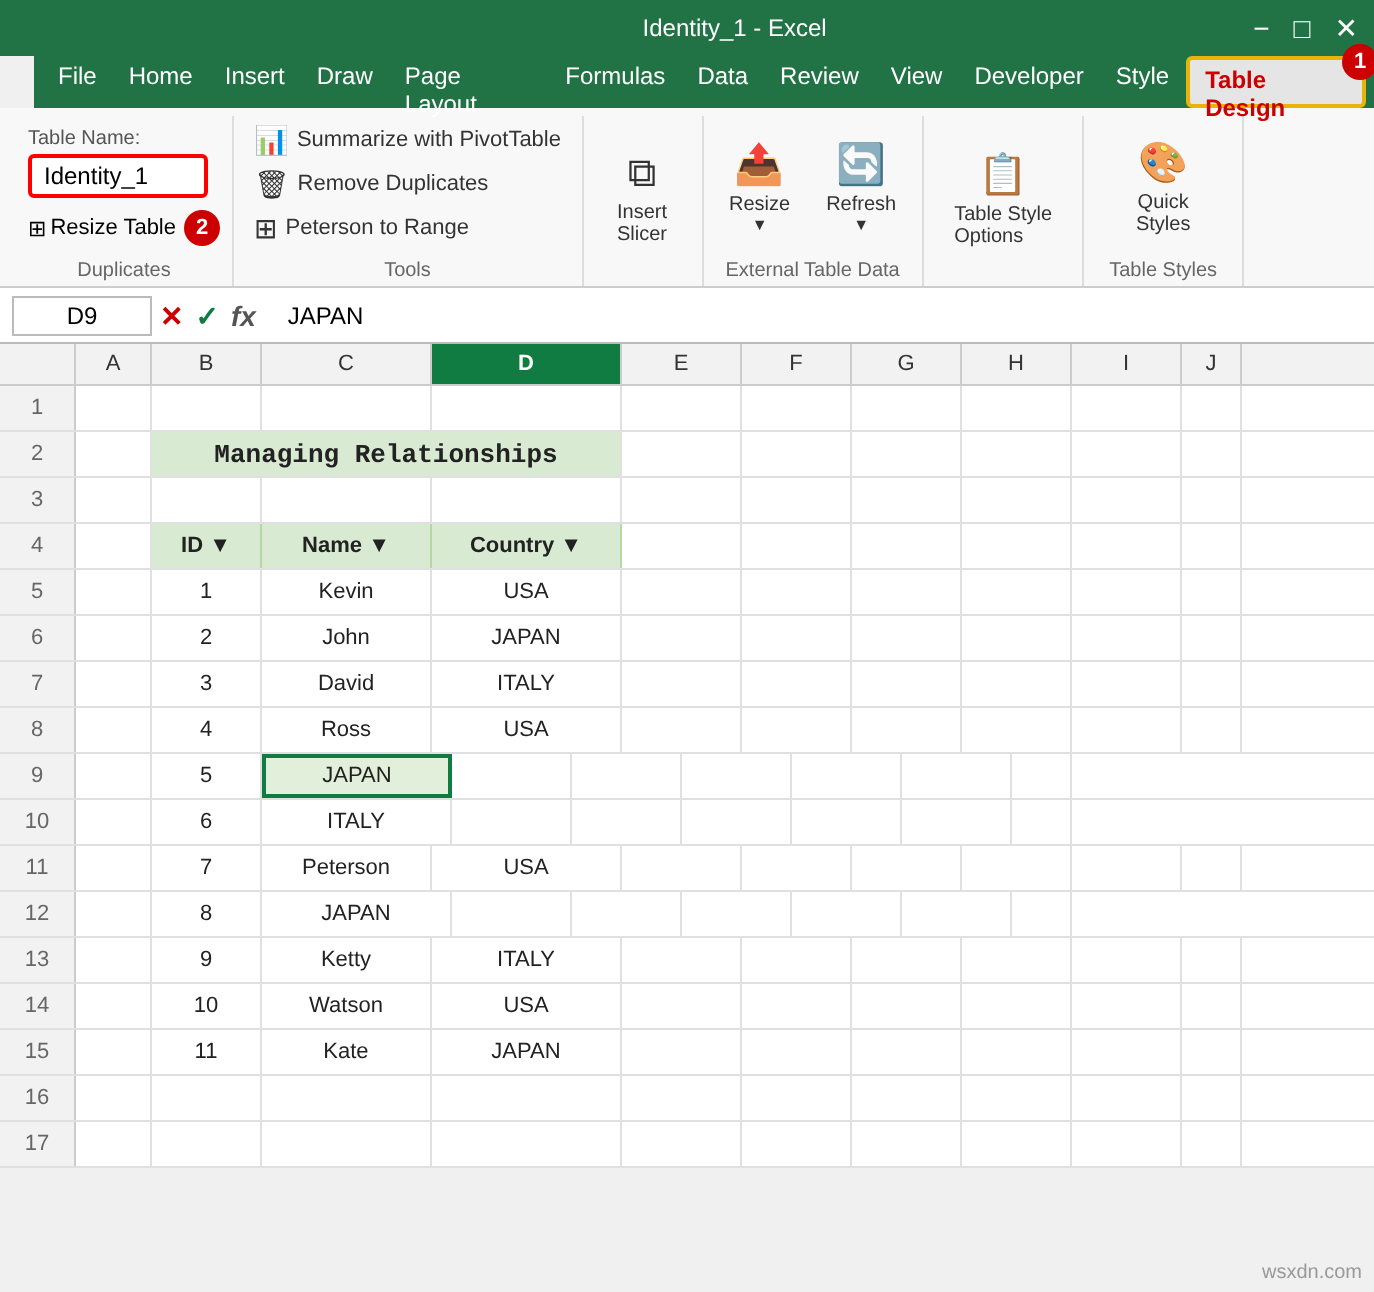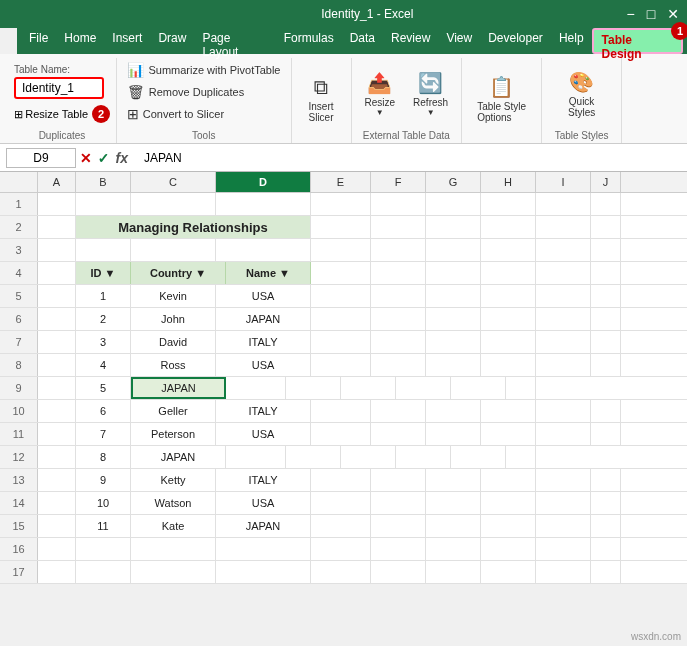--- a/index.html
+++ b/index.html
@@ -26,24 +26,24 @@
       margin-left: 17px;
     }
     .menu-item {
       color: white;
       padding: 3px 8px;
       font-size: 12px;
       cursor: pointer;
       border-radius: 2px;
     }
     .menu-item.table-design {
-      background: #86efac;
+      background: #e5e5e5;
       color: #c00;
       font-weight: bold;
-      border: 2px solid #f9a8d4;
+      border: 2px solid #eab308;
       border-radius: 3px;
       position: relative;
     }
 
     
     .ribbon {
       background: #f8f8f8;
       border-bottom: 1px solid #ccc;
       display: flex;
       align-items: stretch;
@@ -245,21 +245,21 @@
   <span class="menu-item">File</span>
   <span class="menu-item">Home</span>
   <span class="menu-item">Insert</span>
   <span class="menu-item">Draw</span>
   <span class="menu-item">Page Layout</span>
   <span class="menu-item">Formulas</span>
   <span class="menu-item">Data</span>
   <span class="menu-item">Review</span>
   <span class="menu-item">View</span>
   <span class="menu-item">Developer</span>
-  <span class="menu-item">Help</span>
+  <span class="menu-item">Style</span>
   <span class="menu-item table-design" style="position:relative;">
     <span>Table Design</span>
     <span class="circle-badge badge-1">1</span>
   </span>
 </div>
 
 <div class="ribbon">
 
   <div class="group-wrap">
     <div class="group-top">
@@ -281,21 +281,21 @@
       <div class="ribbon-btn-small">
         <span style="font-size:14px;">📊</span>
         <span>Summarize with PivotTable</span>
       </div>
       <div class="ribbon-btn-small">
         <span style="font-size:14px;">🗑</span>
         <span>Remove Duplicates</span>
       </div>
       <div class="ribbon-btn-small">
         <span style="font-size:14px;">⊞</span>
-        <span>Convert to Slicer</span>
+        <span>Peterson to Range</span>
       </div>
     </div>
     <div class="group-label">Tools</div>
   </div>
 
   <div class="group-wrap" style="min-width:60px;">
     <div class="group-top" style="justify-content:center;">
       <div class="ribbon-btn">
         <span class="ribbon-btn-icon">⧉</span>
         <span style="font-size:10px;white-space:pre-line;text-align:center;">Insert
@@ -382,21 +382,21 @@
         <div class="sheet-cell" style="width: 60px; min-width: 60px;"></div>
         <div class="sheet-cell" style="width: 55px; min-width: 55px;"></div>
         <div class="sheet-cell" style="width: 55px; min-width: 55px;"></div>
         <div class="sheet-cell" style="width: 55px; min-width: 55px;"></div>
         <div class="sheet-cell" style="width: 55px; min-width: 55px;"></div>
         <div class="sheet-cell" style="width: 30px; min-width: 30px;"></div>
       </div>
       <div class="sheet-row">
         <div class="row-num">2</div>
         <div class="sheet-cell" style="width: 38px; min-width: 38px;"></div>
-        <div class="sheet-cell title-cell" style="width: 235px; min-width: 235px;">Managing Relationships</div>
+        <div class="sheet-cell title-cell" style="width: 235px; min-width: 235px; font-family: Liberation Mono, monospace;">Managing Relationships</div>
         <div class="sheet-cell" style="width: 60px; min-width: 60px;"></div>
         <div class="sheet-cell" style="width: 55px; min-width: 55px;"></div>
         <div class="sheet-cell" style="width: 55px; min-width: 55px;"></div>
         <div class="sheet-cell" style="width: 55px; min-width: 55px;"></div>
         <div class="sheet-cell" style="width: 55px; min-width: 55px;"></div>
         <div class="sheet-cell" style="width: 30px; min-width: 30px;"></div>
       </div>
       <div class="sheet-row">
         <div class="row-num">3</div>
         <div class="sheet-cell" style="width: 38px; min-width: 38px;"></div>
@@ -407,22 +407,22 @@
         <div class="sheet-cell" style="width: 55px; min-width: 55px;"></div>
         <div class="sheet-cell" style="width: 55px; min-width: 55px;"></div>
         <div class="sheet-cell" style="width: 55px; min-width: 55px;"></div>
         <div class="sheet-cell" style="width: 55px; min-width: 55px;"></div>
         <div class="sheet-cell" style="width: 30px; min-width: 30px;"></div>
       </div>
       <div class="sheet-row">
         <div class="row-num">4</div>
         <div class="sheet-cell" style="width: 38px; min-width: 38px;"></div>
         <div class="sheet-cell header-row" style="width: 55px; min-width: 55px;">ID ▼</div>
+        <div class="sheet-cell header-row" style="width: 85px; min-width: 85px;">Name ▼</div>
         <div class="sheet-cell header-row" style="width: 95px; min-width: 95px;">Country ▼</div>
-        <div class="sheet-cell header-row" style="width: 85px; min-width: 85px;">Name ▼</div>
         <div class="sheet-cell" style="width: 60px; min-width: 60px;"></div>
         <div class="sheet-cell" style="width: 55px; min-width: 55px;"></div>
         <div class="sheet-cell" style="width: 55px; min-width: 55px;"></div>
         <div class="sheet-cell" style="width: 55px; min-width: 55px;"></div>
         <div class="sheet-cell" style="width: 55px; min-width: 55px;"></div>
         <div class="sheet-cell" style="width: 30px; min-width: 30px;"></div>
       </div>
       <div class="sheet-row">
         <div class="row-num">5</div>
         <div class="sheet-cell" style="width: 38px; min-width: 38px;"></div>
@@ -484,21 +484,20 @@
         <div class="sheet-cell" style="width: 55px; min-width: 55px;"></div>
         <div class="sheet-cell" style="width: 55px; min-width: 55px;"></div>
         <div class="sheet-cell" style="width: 55px; min-width: 55px;"></div>
         <div class="sheet-cell" style="width: 55px; min-width: 55px;"></div>
         <div class="sheet-cell" style="width: 30px; min-width: 30px;"></div>
       </div>
       <div class="sheet-row">
         <div class="row-num">10</div>
         <div class="sheet-cell" style="width: 38px; min-width: 38px;"></div>
         <div class="sheet-cell" style="width: 55px; min-width: 55px;">6</div>
-        <div class="sheet-cell" style="width: 85px; min-width: 85px;">Geller</div>
         <div class="sheet-cell" style="width: 95px; min-width: 95px;">ITALY</div>
         <div class="sheet-cell" style="width: 60px; min-width: 60px;"></div>
         <div class="sheet-cell" style="width: 55px; min-width: 55px;"></div>
         <div class="sheet-cell" style="width: 55px; min-width: 55px;"></div>
         <div class="sheet-cell" style="width: 55px; min-width: 55px;"></div>
         <div class="sheet-cell" style="width: 55px; min-width: 55px;"></div>
         <div class="sheet-cell" style="width: 30px; min-width: 30px;"></div>
       </div>
       <div class="sheet-row">
         <div class="row-num">11</div>

